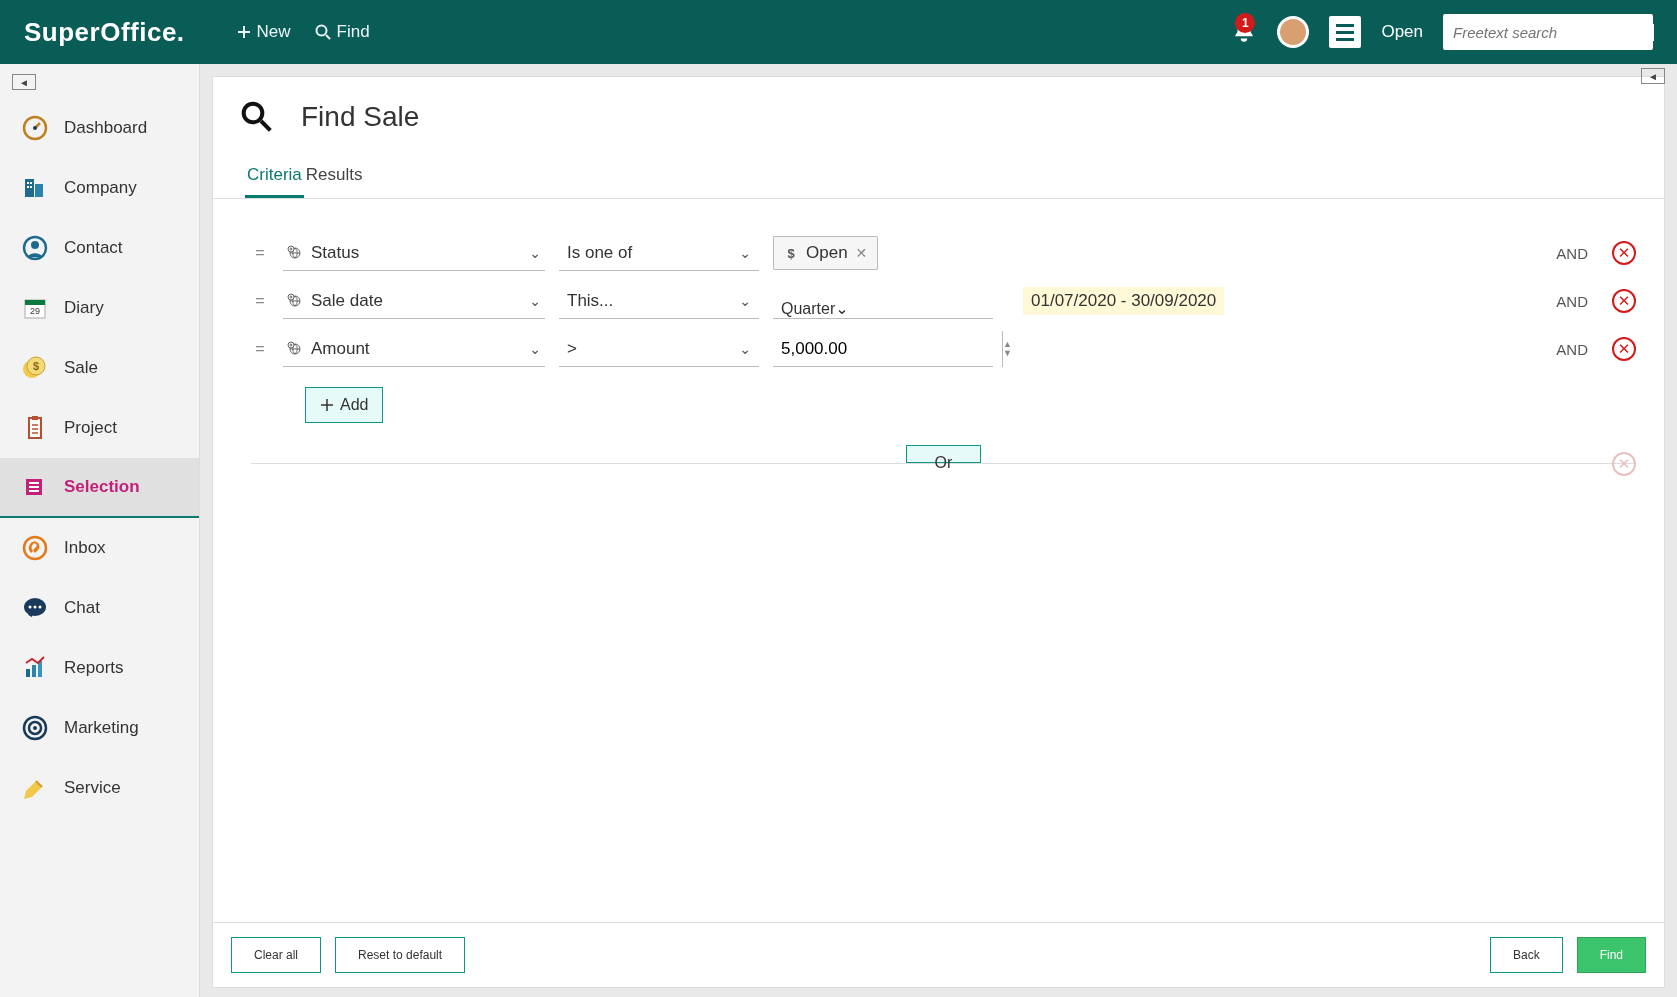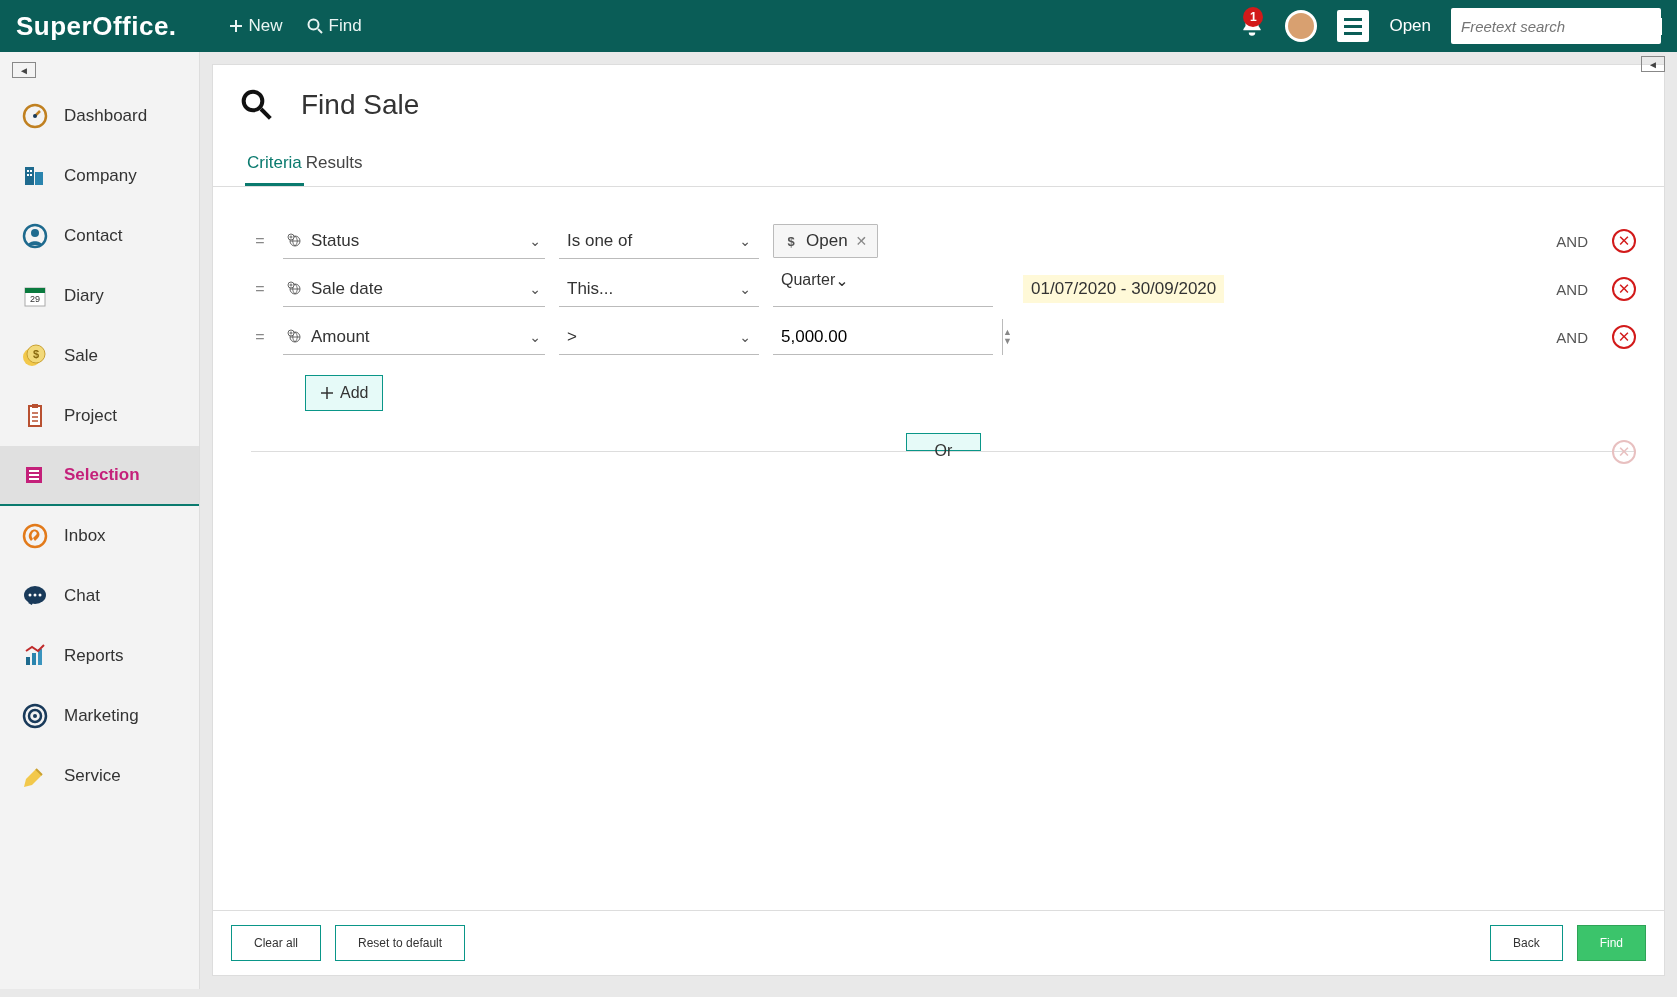--- a/index.html
+++ b/index.html
@@ -1,17 +1,17 @@
 <!DOCTYPE html>
 <html><head>
 <meta charset="utf-8">
 <style>
 *{box-sizing:border-box;margin:0;padding:0;font-family:'Segoe UI',Arial,sans-serif}
 body{width:1677px;height:997px;overflow:hidden;background:#e9e9e9;font-size:16px;color:#333}
-.topbar{height:52px;background:#0a5d57;display:flex;align-items:center;padding:0 16px;color:#fff}
+.topbar{height:64px;background:#0a5d57;display:flex;align-items:center;padding:0 24px;color:#fff}
 .logo{font-size:26px;font-weight:700;margin-right:40px;letter-spacing:0.5px}
 .top-btn{display:flex;align-items:center;gap:6px;padding:6px 12px;cursor:pointer;font-size:17px;color:#eaf5f3}
 .spacer{flex:1}
 .top-right{display:flex;align-items:center;gap:20px}
 .bell-wrap{position:relative}
 .badge{position:absolute;top:-6px;left:4px;width:20px;height:20px;border-radius:50%;background:#d21a1a;color:#fff;font-size:12px;font-weight:700;display:flex;align-items:center;justify-content:center}
 .avatar{width:32px;height:32px;border-radius:50%;background:#fff;display:flex;align-items:center;justify-content:center}
 .avatar-inner{width:26px;height:26px;border-radius:50%;background:#d8a070}
 .hamburger{width:32px;height:32px;background:#fff;display:flex;flex-direction:column;justify-content:center;align-items:center;gap:4px;border-radius:2px}
 .hamburger span{width:18px;height:3px;background:#0a5d57}
@@ -38,21 +38,21 @@
 .field-sel{width:262px;border-bottom:1px solid #bbb;display:flex;align-items:center;height:36px;padding:0 4px;cursor:pointer}
 .field-sel .mini-globe{width:16px;height:16px;margin-right:8px;flex-shrink:0}
 .field-sel .lbl{flex:1;font-size:17px;color:#333}
 .field-sel .chev{color:#555;font-size:14px}
 .op-sel{width:200px;border-bottom:1px solid #bbb;display:flex;align-items:center;height:36px;padding:0 8px;cursor:pointer}
 .op-sel .lbl{flex:1;font-size:17px}
 .op-sel .chev{color:#555;font-size:14px}
 .val-area{flex:1;display:flex;align-items:center}
 .chip{display:inline-flex;align-items:center;gap:8px;border:1px solid #bbb;background:#f6f6f6;padding:6px 10px;font-size:17px;border-radius:1px}
 .chip .chip-x{color:#888;font-size:14px;cursor:pointer}
-.period-sel{width:220px;border-bottom:1px solid #bbb;display:flex;align-items:flex-start;height:36px;padding:0 8px;cursor:pointer}
+.period-sel{width:220px;border-bottom:1px solid #bbb;display:flex;align-items:flex-end;height:36px;padding:0 8px;cursor:pointer}
 .date-range{background:#fff9d8;padding:4px 8px;margin-left:16px;font-size:17px}
 .num-input{width:220px;border-bottom:1px solid #bbb;display:flex;align-items:center;height:36px;padding:0 0 0 8px}
 .num-input input{flex:1;border:none;outline:none;font-size:17px}
 .spinner{width:24px;height:36px;border-left:1px solid #bbb;display:flex;flex-direction:column;align-items:center;justify-content:center;color:#888}
 .spinner span{font-size:9px;line-height:9px;cursor:pointer}
 .and-text{color:#555;font-size:15px;margin-left:auto;margin-right:10px}
 .del-btn{width:24px;height:24px;border:2px solid #d21a1a;border-radius:50%;color:#d21a1a;display:flex;align-items:center;justify-content:center;font-size:15px;cursor:pointer;background:#fff}
 .add-btn{display:inline-flex;align-items:center;gap:6px;border:1px solid #0a9688;background:#e6faf8;color:#333;padding:8px 14px;margin:14px 0 0 54px;font-size:16px;cursor:pointer}
 .or-row{position:relative;height:0;border-top:1px solid #ddd;margin:40px 0 0 0;display:flex;justify-content:center}
 .or-btn{position:relative;top:-19px;border:1px solid #0a9688;background:#e6faf8;padding:8px 28px;font-size:16px;cursor:pointer}

